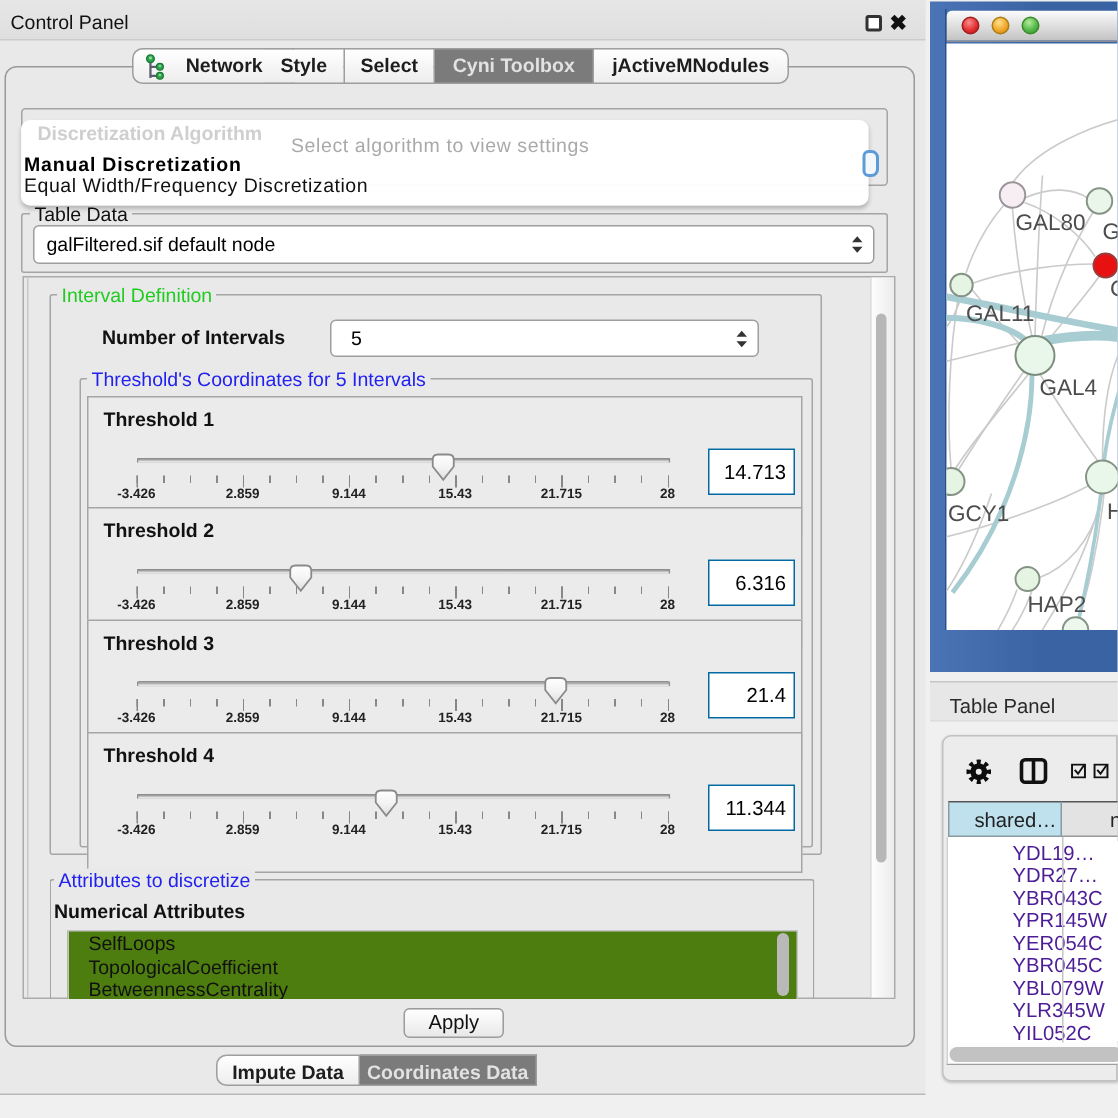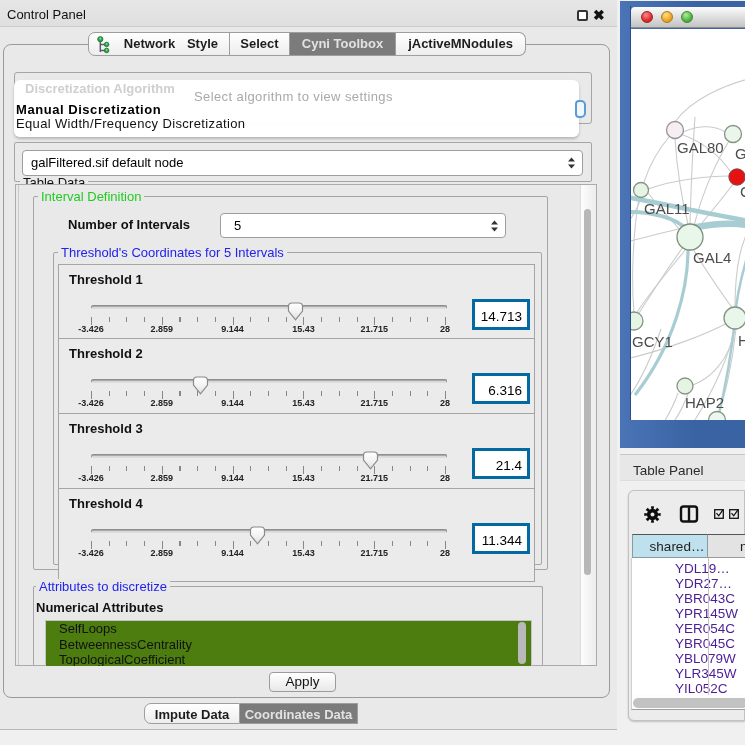--- a/index.html
+++ b/index.html
@@ -30,21 +30,21 @@
   
   .tbox { position:absolute; left:58px; width:477px; height:94px; border:1px solid #a5a5a5; background:#ebebeb; }
   .tbox b { position:absolute; left:10px; top:7px; font-size:13px; color:#111; }
   .track { position:absolute; left:32px; top:40px; width:356px; height:4px; border-radius:2px; background:linear-gradient(#909090,#c9c9c9 60%,#f2f2f2); border:1px solid #8f8f8f; border-bottom-color:#dcdcdc; }
   .ticks-s { position:absolute; left:31.5px; top:52px; width:356px; height:4.5px;
     background:repeating-linear-gradient(90deg,#878787 0 1px,transparent 1px 17.7px); }
   .ticks-b { position:absolute; left:31.5px; top:52px; width:356px; height:7.5px;
     background:repeating-linear-gradient(90deg,#878787 0 1px,transparent 1px 70.8px); }
   .tlab { position:absolute; top:59px; font-size:9px; font-weight:bold; color:#222; width:50px; text-align:center; margin-left:-25px; }
   .thumb { position:absolute; top:37px; margin-left:-8.5px; width:17px; height:19px; }
-  .vbox { position:absolute; left:413px; top:34px; width:58px; height:31px; background:#fff; border:3px solid #0369a1; font-size:13.5px; color:#000; text-align:right; padding:7px 5px 0 0; }
+  .vbox { position:absolute; left:413px; top:34px; width:58px; height:31px; background:#fff; border:1px solid #0369a1; font-size:13.5px; color:#000; text-align:right; padding:7px 5px 0 0; }
   
   #attrlist { left:45px; top:620px; width:487px; height:46px; background:#4d7c0f; border:1px solid #c4c4c4; border-bottom:none; overflow:hidden; font-size:13px; color:#111; }
   #attrlist div { height:15.5px; padding-left:13px; line-height:15.5px; }
   #alsb { left:518px; top:622px; width:8px; height:42px; background:#b9b9b9; border-radius:4px; }
   
   #apply { left:269px; top:672px; width:67px; height:20px; border:1px solid #9b9b9b; border-radius:4px; background:linear-gradient(#ffffff,#e8e8e8); font-size:13.5px; text-align:center; line-height:18px; color:#111; }
   
   .btab { position:absolute; top:703px; height:21px; line-height:21px; text-align:center; font-size:13px; font-weight:bold; color:#1d1d1d; background:linear-gradient(#ffffff,#ededed); border:1px solid #9e9e9e; border-left:none; }
   .btab.first { border-left:1px solid #9e9e9e; border-radius:7px 0 0 7px; }
   .btab.last { border-radius:0 7px 7px 0; }
@@ -107,21 +107,21 @@
   <span style="margin-left:15px;">Network</span>
 </div>
 <div class="tab" style="left:176px;width:54px;">Style</div>
 <div class="tab" style="left:230px;width:60px;">Select</div>
 <div class="tab sel" style="left:290px;width:106px;">Cyni Toolbox</div>
 <div class="tab last" style="left:396px;width:130px;">jActiveMNodules</div>
 
 <div class="grp" style="left:14px;top:72px;width:578px;height:52px;border-radius:3px;"></div>
 
 <div class="grp" style="left:14px;top:142px;width:578px;height:40px;"></div>
-<div class="gl" style="left:20px;top:135px;color:#111;margin-top:40px;">Table Data</div>
+<div class="gl" style="left:20px;top:135px;color:#111;">Table Data</div>
 <div class="combo" style="left:22px;top:150px;width:561px;height:26px;line-height:24px;">galFiltered.sif default node
   <svg class="cargs" viewBox="0 0 9 12">
       <path d="M1 4.5L4.5 0.5L8 4.5Z M1 7.5L4.5 11.5L8 7.5Z" fill="#333"></path>
     </svg>
 </div>
 
 <div id="scrollp" class="abs"></div>
 <div class="abs" style="left:18px;top:185px;width:1px;height:480px;background:#c9c9c9;"></div>
 <div id="vsb-track" class="abs"></div>
 <div id="vsb-thumb" class="abs"></div>
@@ -229,22 +229,22 @@
         <path d="M1.5 4.5 Q1.5 1 5 1 L12 1 Q15.5 1 15.5 4.5 L15.5 9 L8.5 17.8 L1.5 9 Z" fill="url(#gtb4)" stroke="#8a8a8a" stroke-width="1.2"></path>
       </svg></div>
     <div class="vbox">11.344</div>
   </div>
 
 <div class="grp" style="left:33px;top:586px;width:510px;height:80px;border-bottom:none;"></div>
 <div class="gl" style="left:36px;top:579px;color:#2222ee;">Attributes to discretize</div>
 <div class="abs" style="left:36px;top:600px;font-size:13px;font-weight:bold;color:#111;">Numerical Attributes</div>
 <div id="attrlist" class="abs">
     <div>SelfLoops</div>
+    <div>TopologicalCoefficient</div>
     <div>BetweennessCentrality</div>
-    <div>TopologicalCoefficient</div>
   </div>
 <div id="alsb" class="abs"></div>
 
 <div id="apply" class="abs">Apply</div>
 
 <div class="btab first" style="left:144px;width:96px;">Impute Data</div>
 <div class="btab sel" style="left:240px;width:118px;">Coordinates Data</div>
 <div class="btab last" style="left:358px;width:126px;margin-top:42px;">Infer Network</div>
 
 <div id="popup" class="abs"></div>

